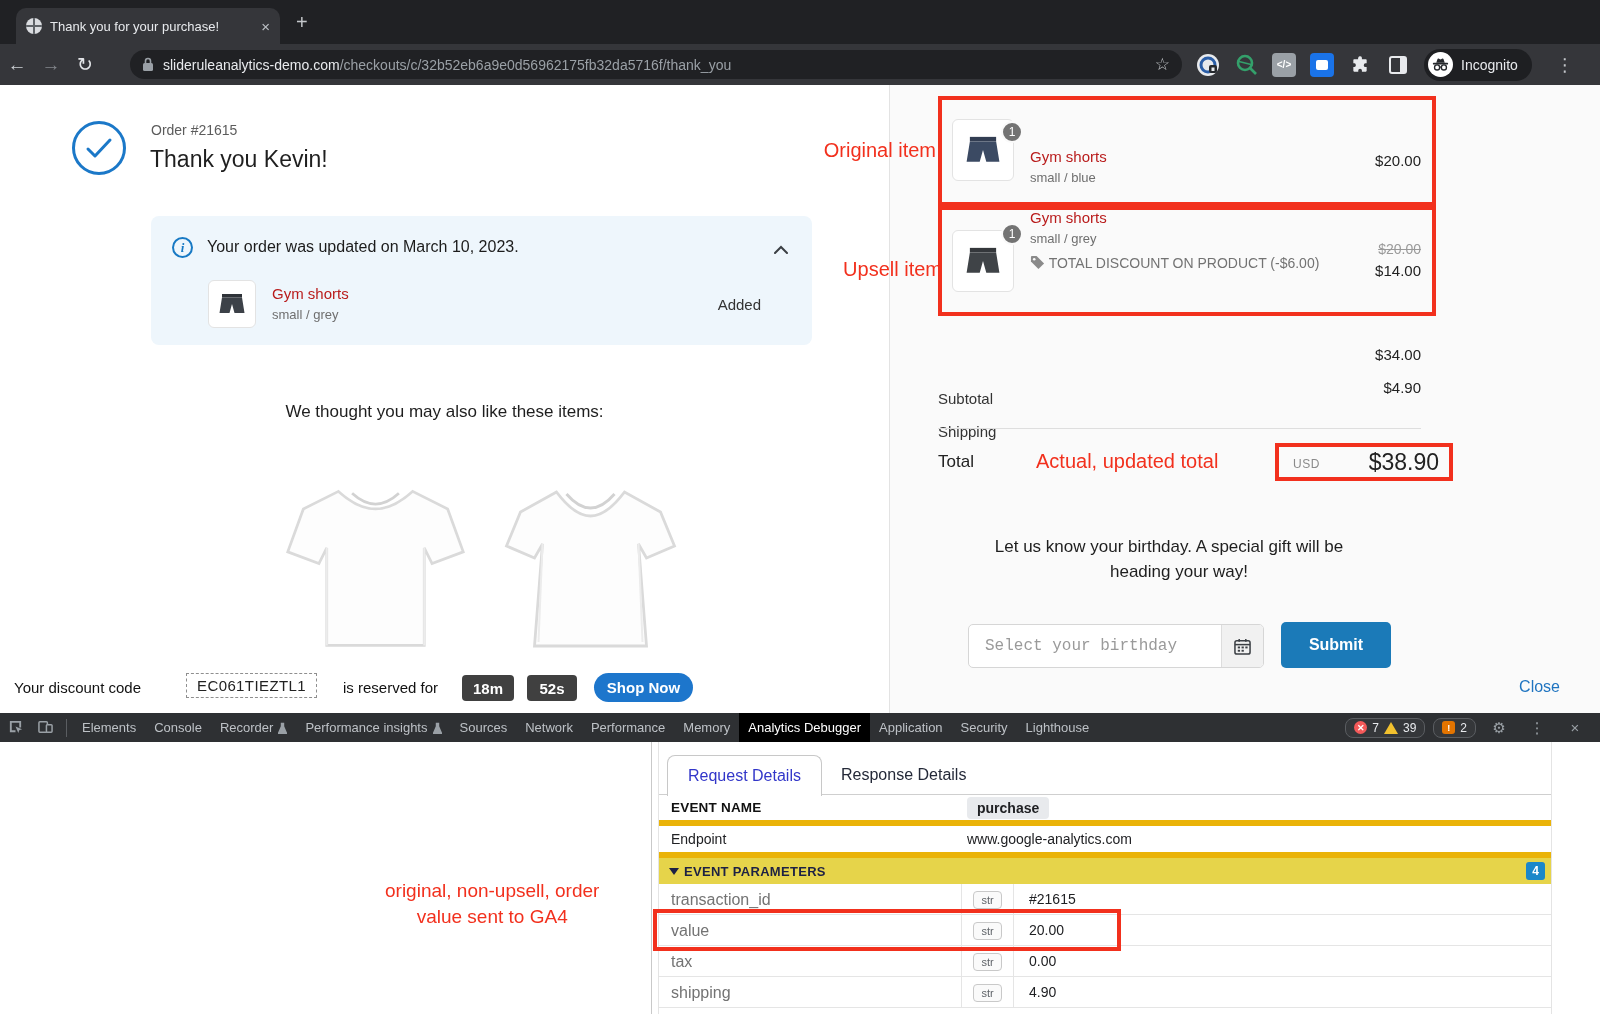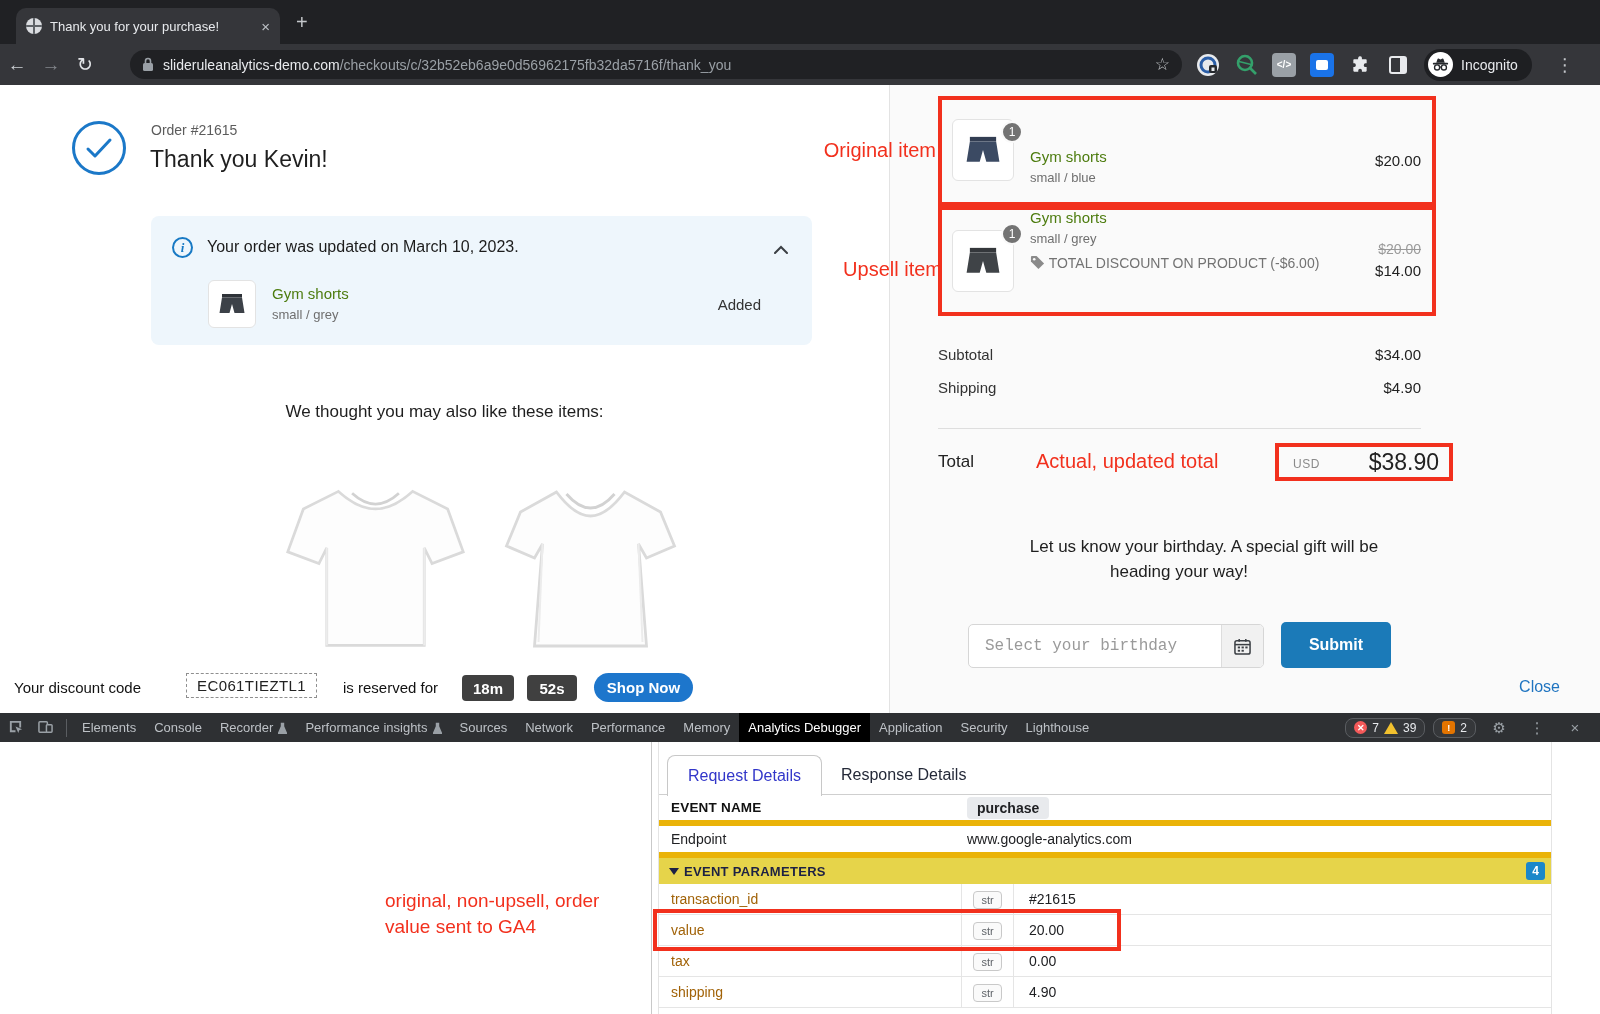--- a/index.html
+++ b/index.html
@@ -46,40 +46,40 @@
   .sidebar-bg { position:absolute; left:889px; top:0; width:711px; height:628px; background:#fafafa; border-left:1px solid #e3e3e3; }
 
   .check-circle { width:54px; height:54px; border:3px solid #1b78c8; border-radius:50%; display:flex; align-items:center; justify-content:center;}
   .order-num { font-size:14px; color:#5c5c5c; }
   .greeting { font-size:23px; color:#1f1f1f; }
   .infobox { width:661px; height:129px; background:#eef6fc; border-radius:8px; }
   .info-ic { width:21px; height:21px; border:2px solid #1779c4; border-radius:50%; color:#1779c4; font-size:13px; font-weight:bold;
              display:flex; align-items:center; justify-content:center; font-family:"Liberation Serif",serif; font-style:italic;}
   .notice { font-size:16px; color:#1c1c1c; }
   .thumb { background:#fff; border:1px solid #e3e3e3; border-radius:6px; display:flex; align-items:center; justify-content:center; }
-  .pname { font-size:15px; color:#4d7c0f; }
+  .pname { font-size:15px; color:#b91c1c; }
   .pvariant { font-size:13px; color:#6f6f6f; }
   .added { font-size:15px; color:#333; }
   .upsell-heading { font-size:17px; color:#1e1e1e; text-align:center; width:889px; }
 
   .disc-label { font-size:15px; color:#111; }
   .disc-code { border:1px dashed #8f8f8f; padding:3px 10px; font-size:15px; color:#222; letter-spacing:0.4px; background:#fff;}
   .timer { background:#404040; color:#fff; font-size:15px; font-weight:bold; border-radius:4px;
            width:52px; height:26px; display:flex; align-items:center; justify-content:center; }
   .shopnow { background:#1d76cc; color:#fff; font-size:15px; font-weight:bold; border-radius:15px;
              width:99px; height:29px; display:flex; align-items:center; justify-content:center; }
 
   
   .redbox { border:4px solid #f2301d; }
   .qty-badge { width:22px; height:22px; background:#737373; border:2px solid #fafafa; border-radius:50%;
                color:#fff; font-size:12px; display:flex; align-items:center; justify-content:center; }
   .price { font-size:15px; color:#222; text-align:right; width:121px; }
   .price-strike { font-size:14px; color:#9a9a9a; text-decoration:line-through; text-align:right; width:121px;}
   .disc-line { font-size:14px; color:#737373; width:310px; line-height:21px;}
-  .sum-label { font-size:15px; color:#333; }
+  .sum-label { font-size:15px; color:#333;margin-top:44px; }
   .sum-val { font-size:15px; color:#222; text-align:right; width:121px; }
   .hr { height:1px; background:#dedede; width:483px; }
   .total-label { font-size:17px; color:#222; }
   .currency { font-size:12px; color:#8a8a8a; letter-spacing:0.5px; }
   .total-val { font-size:23px; color:#222; font-weight:500;}
   .bday { font-size:17px; color:#1e1e1e; text-align:center; width:500px; }
   .bday-input { width:296px; height:44px; background:#fff; border:1px solid #d6d6d6; border-radius:5px; display:flex; align-items:center; }
   .bday-ph { font-size:16px; color:#9a9a9a; padding-left:16px; flex:1;font-family:Liberation Mono, monospace; }
   .cal-seg { width:42px; height:42px; background:#f1f1f1; border-left:1px solid #ddd; border-radius:0 4px 4px 0;
              display:flex; align-items:center; justify-content:center;}
@@ -124,21 +124,21 @@
   .rd-key-b { font-size:13.5px; font-weight:bold; color:#111; padding-left:12px; letter-spacing:0.2px;}
   .purchase-badge { background:#e8eaed; border-radius:4px; font-weight:bold; font-size:14px; color:#202124; padding:3px 10px; }
   .yellow-bar { position:absolute; left:0; top:116px; width:100%; height:26px; background:#e6d44a;
                 display:flex; align-items:center; }
   .yb-text { font-size:13px; font-weight:bold; color:#1d2144; letter-spacing:0.3px;}
   .yb-arrow { width:0; height:0; border-left:5px solid transparent; border-right:5px solid transparent;
               border-top:7px solid #1d2144; margin:0 5px 0 10px; }
   .yb-count { margin-left:auto; margin-right:6px; background:#1b87c9; color:#fff; font-size:12px; font-weight:bold;
               border-radius:3px; padding:2px 6px; }
   .param-row { position:absolute; left:0; width:100%; height:31px; border-bottom:1px solid #e5e5e5; }
-  .param-key { position:absolute; left:12px; top:7px; font-size:14px; color:#a16207; }
+  .param-key { position:absolute; left:12px; top:7px; font-size:16px; color:#737373; }
   .str-cell { position:absolute; left:302px; top:0; width:53px; height:31px; border-left:1px solid #e5e5e5;
               border-right:1px solid #e5e5e5; display:flex; align-items:center; justify-content:center;}
   .str-badge { border:1px solid #c9c9c9; background:#fafafa; border-radius:4px; font-size:11px; color:#5f6368; padding:2px 7px;}
   .param-val { position:absolute; left:370px; top:7px; font-size:14px; color:#202124; }
   .value-redbox { position:absolute; left:-6px; top:167px; width:468px; height:42px; border:4px solid #f2301d; z-index:5; }
 </style>
 </head>
 <body>
 
 <div class="screen">
@@ -304,21 +304,21 @@
     <div class="abs sum-label" style="left:938px; top:294px;">Shipping</div>
     <div class="abs sum-val" style="left:1300px; top:294px;">$4.90</div>
     <div class="abs hr" style="left:938px; top:343px;"></div>
     <div class="abs total-label" style="left:938px; top:367px;">Total</div>
     <div class="abs red-note-lg" style="left:1036px; top:365px;">Actual, updated total</div>
     <div class="abs redbox" style="left:1275px; top:358px; width:178px; height:38px;">
       <div class="abs currency" style="left:14px; top:10px;">USD</div>
       <div class="abs total-val" style="right:10px; top:2px;">$38.90</div>
     </div>
 
-    <div class="abs bday" style="left:954px; top:452px;">Let us know your birthday. A special gift will be</div>
+    <div class="abs bday" style="left:919px; top:452px;">Let us know your birthday. A special gift will be</div>
     <div class="abs bday" style="left:929px; top:477px;">heading your way!</div>
     <div class="abs bday-input" style="left:968px; top:539px;">
       <span class="bday-ph">Select your birthday</span>
       <span class="cal-seg">
         <svg width="17" height="17" viewBox="0 0 18 18">
             <rect x="1" y="3" width="16" height="14" rx="2" fill="none" stroke="#3b3f44" stroke-width="1.6"></rect>
             <line x1="1" y1="7" x2="17" y2="7" stroke="#3b3f44" stroke-width="1.6"></line>
             <line x1="5.5" y1="1" x2="5.5" y2="4" stroke="#3b3f44" stroke-width="1.6"></line>
             <line x1="12.5" y1="1" x2="12.5" y2="4" stroke="#3b3f44" stroke-width="1.6"></line>
             <rect x="4" y="9" width="2.4" height="2" fill="#3b3f44"></rect>
@@ -383,21 +383,21 @@
           <span class="cnt">2</span>
         </span>
         <span class="dt-ic" style="font-size:15px;">⚙</span>
         <span class="dt-ic" style="font-size:15px;">⋮</span>
         <span class="dt-ic" style="font-size:15px;">×</span>
       </span>
     </div>
 
     <div class="dt-body">
       <div class="dt-left">
-        <div class="abs red-note" style="left:385px; top:146px;">
+        <div class="abs red-note" style="left:385px; top:136px;text-align:center;">
           <div>original, non-upsell, order</div>
           <div>value sent to GA4</div>
         </div>
       </div>
 
       <div class="dt-right">
         <div class="rd-tabs">
           <span class="rd-tab-active">Request Details</span>
           <span class="rd-tab">Response Details</span>
         </div>

